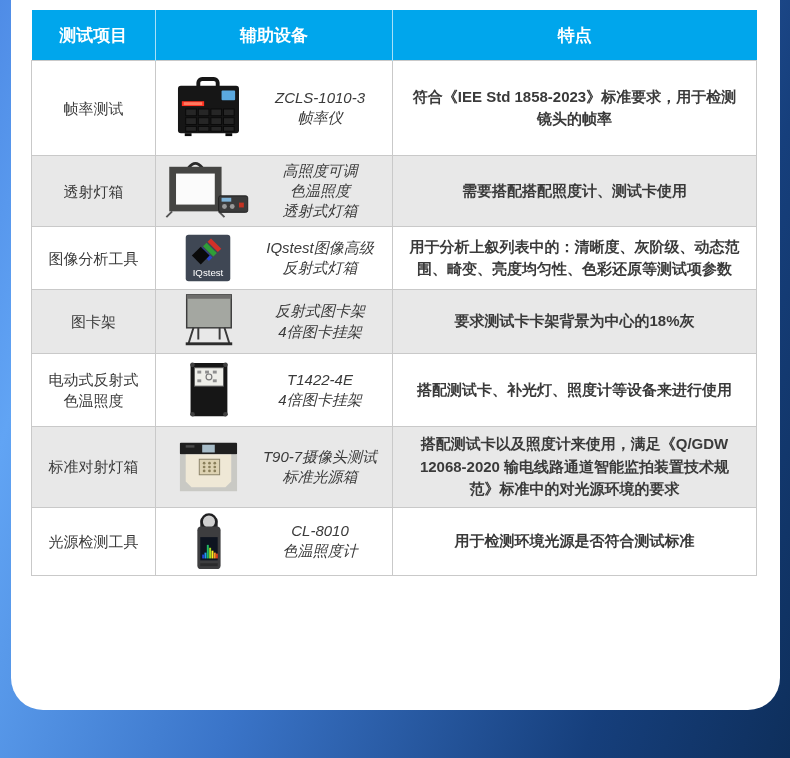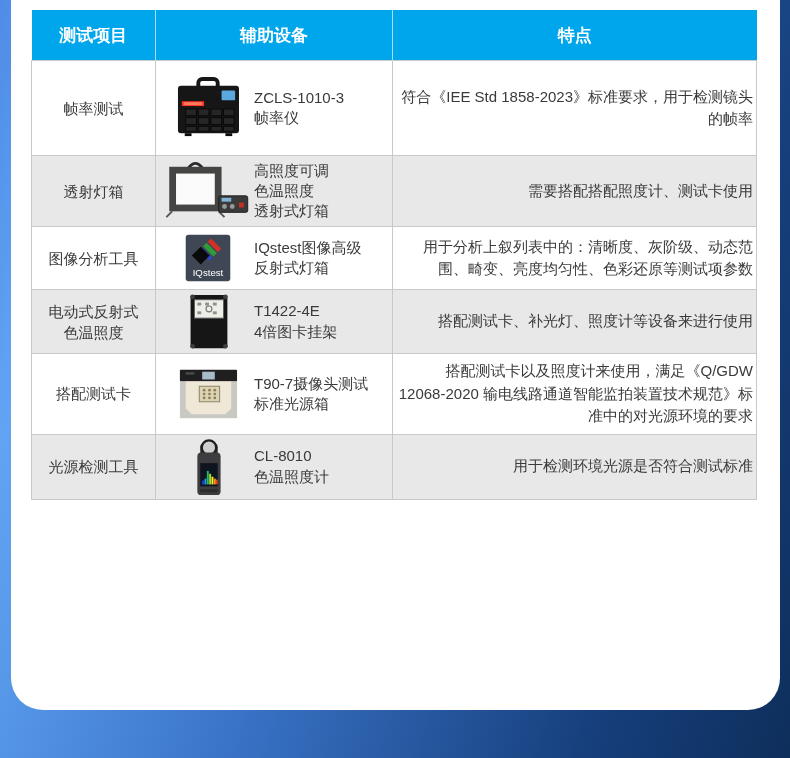--- a/index.html
+++ b/index.html
@@ -34,22 +34,22 @@
   tbody tr:nth-child(4){height:64px}
   tbody tr:nth-child(5){height:73px}
   tbody tr:nth-child(6){height:65px}
   tbody tr:nth-child(7){height:68px}
   tbody tr:nth-child(8){height:65px}
   tbody tr:nth-child(9){height:69px}
   td.item{text-align:center;white-space:pre-line;line-height:1.4;}
   td.device{padding:0;}
   .devwrap{display:flex;align-items:center;height:100%;}
   .dev-img{width:92px;height:62px;flex:0 0 92px;margin-left:6px;}
-  .dev-name{flex:1;text-align:left;white-space:pre-line;line-height:1.35;padding-right:6px;}
-  td.feature{padding:6px 3px;line-height:1.5;text-align:right;}
+  .dev-name{flex:1;text-align:center;white-space:pre-line;line-height:1.35;padding-right:6px;font-style:italic;}
+  td.feature{padding:6px 14px;line-height:1.5;text-align:center;font-weight:bold;}
 </style>
 </head>
 <body style="--header-bg: #00a6ec; --alt-bg: #e8e8e8;">
 
 <div class="card">
 <table class="spec">
   <colgroup>
         <col class="c1">
         <col class="c2">
         <col class="c3">
@@ -134,20 +134,36 @@
           <rect x="32" y="23" width="13" height="13" transform="rotate(45 38.5 29.5)" fill="#0a0a0a"></rect>
           <text x="46" y="51" text-anchor="middle" font-size="10" fill="#ffffff">IQstest</text>
         </svg>
         <div class="dev-name">IQstest图像高级
 反射式灯箱</div>
       </div>
           </td>
       <td class="feature">用于分析上叙列表中的：清晰度、灰阶级、动态范围、畸变、亮度均匀性、色彩还原等测试项参数</td>
     </tr>
 
+    <tr>
+      <td class="item">图卡架</td>
+      <td class="device">
+            <div class="devwrap">
+        <svg class="dev-img" viewBox="0 0 92 64">
+          <rect x="24" y="4" width="46" height="34" fill="#a4a7a1" stroke="#3c3c3c" stroke-width="1.5"></rect>
+          <rect x="24" y="4" width="46" height="4" fill="#6e6e6c"></rect>
+          <path d="M31 38 L26 54 M63 38 L68 54 M36 38 L36 50 M58 38 L58 50" stroke="#3a3a3a" stroke-width="2" fill="none"></path>
+          <rect x="23" y="53" width="48" height="3" fill="#2c2c2c"></rect>
+        </svg>
+        <div class="dev-name">反射式图卡架
+4倍图卡挂架</div>
+      </div>
+          </td>
+      <td class="feature">要求测试卡卡架背景为中心的18%灰</td>
+    </tr>
 
 
     <tr>
       <td class="item">电动式反射式
 色温照度</td>
       <td class="device">
             <div class="devwrap">
         <svg class="dev-img" viewBox="0 0 92 64">
           <rect x="28" y="4" width="38" height="55" rx="2" fill="#161616"></rect>
           <circle cx="30" cy="6" r="2.4" fill="#3f3f3f"></circle>
@@ -165,21 +181,21 @@
           <circle cx="47" cy="18.5" r="3" fill="none" stroke="#777" stroke-width="1.2"></circle>
         </svg>
         <div class="dev-name">T1422-4E
 4倍图卡挂架</div>
       </div>
           </td>
       <td class="feature">搭配测试卡、补光灯、照度计等设备来进行使用</td>
     </tr>
 
     <tr>
-      <td class="item">搭配测试卡</td>
+      <td class="item">标准对射灯箱</td>
       <td class="device">
             <div class="devwrap">
         <svg class="dev-img" viewBox="0 0 92 64">
           <rect x="17" y="7" width="59" height="12" rx="1" fill="#1f1f1f"></rect>
           <rect x="40" y="9" width="13" height="8" fill="#a7bcc8"></rect>
           <rect x="23" y="9.5" width="9" height="2.5" fill="#4a4a4a"></rect>
           <rect x="17" y="19" width="59" height="38" fill="#c9c9c4"></rect>
           <path d="M23 19 H70 V47 L64 53 H29 L23 47 Z" fill="#efe8d6"></path>
           <rect x="37" y="24" width="21" height="16" fill="#ddd2b2" stroke="#8a8268"></rect>
           <g fill="#8a7f5a">

